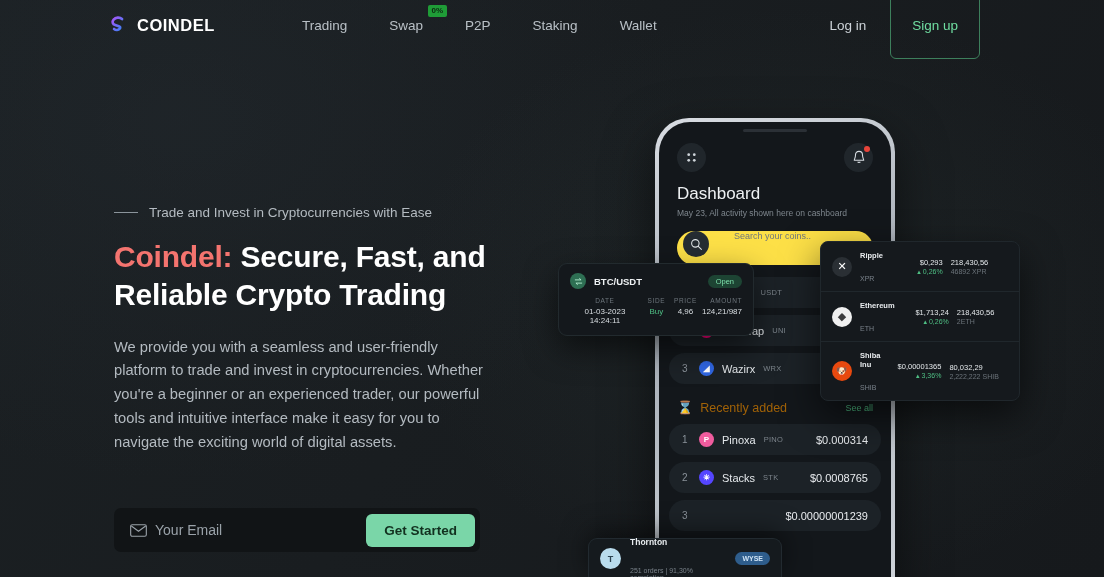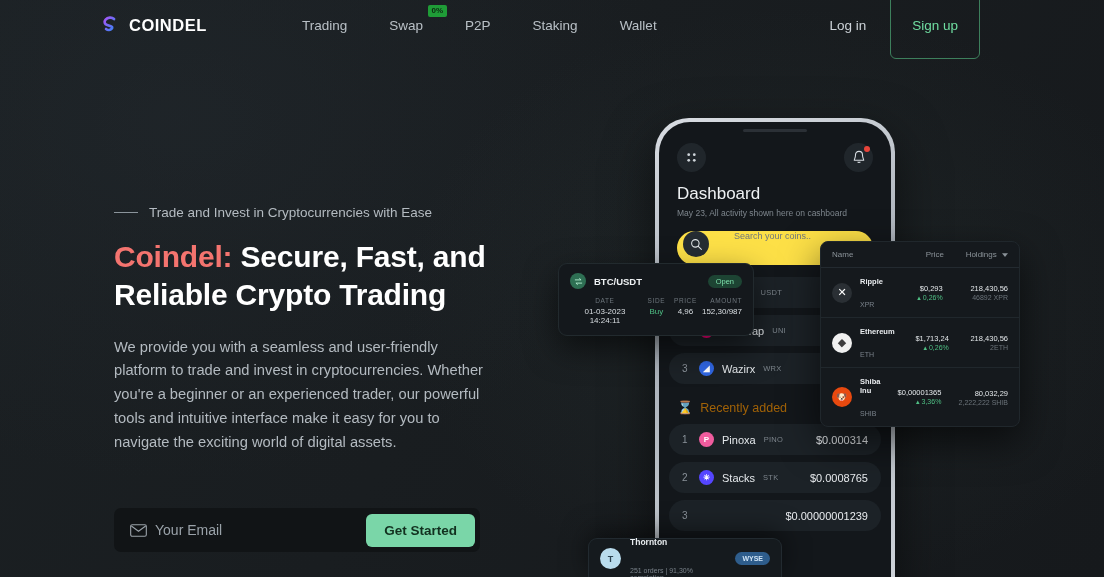--- a/index.html
+++ b/index.html
@@ -18,21 +18,21 @@
       radial-gradient(700px 500px at 180px 120px, rgba(40,48,55,0.30), rgba(0,0,0,0) 72%),
       linear-gradient(120deg, #1b2023 0%, #191d20 45%, #16191c 100%);
   }
 
   
   .nav {
     position: absolute; top: 0; left: 0;
     width: 1104px; height: 50px;
     display: flex; align-items: center;
   }
-  .brand { position: absolute; left: 98px; display: flex; align-items: center; gap: 9px; }
+  .brand { position: absolute; left: 106px; display: flex; align-items: center; gap: 9px; }
   .brand-mark { width: 22px; height: 22px; display:block; }
   .brand-name {
     font-size: 16.5px; font-weight: bold; letter-spacing: 0.5px; color: #ffffff;
   }
   .nav-links { position: absolute; left: 300px; display: flex; align-items: center; gap: 38px; }
   .nav-link {
     font-size: 13.5px; color: #b9c0c6; position: relative; cursor: pointer;
     padding: 4px 2px; white-space: nowrap;
   }
   .nav-badge {
@@ -211,21 +211,21 @@
     width: 20px; height: 20px; border-radius: 50%; flex: none;
     display: flex; align-items: center; justify-content: center;
     font-size: 11px;
   }
   .hd-names { flex: 1; display: flex; flex-direction: column; gap: 15px; }
   .hd-nm { font-size: 7.5px; font-weight: bold; color: #e9ecef; }
   .hd-sb { font-size: 7px; color: #79818a; }
   .hd-pr { width: 56px; display: flex; flex-direction: column; align-items: flex-end; gap: 1px; }
   .hd-p1 { font-size: 7.5px; color: #e3e7ea; }
   .hd-p2 { font-size: 7px; color: #4fbf84; }
-  .hd-ho { width: 62px; display: flex; flex-direction: column; align-items: flex-end; gap: 1px; }
+  .hd-ho { width: 62px; display: flex; flex-direction: column; align-items: flex-start; gap: 1px; }
   .hd-h1 { font-size: 7.5px; color: #e3e7ea; }
   .hd-h2 { font-size: 7px; color: #6b737a; }
 
   
   .thornton {
     position: absolute; left: 588px; top: 538px;
     width: 194px; height: 40px;
     border-radius: 9px 9px 0 0;
     background: #151a1e; border: 1px solid #222a30; border-bottom: none;
     display: flex; align-items: center; padding: 0 11px; gap: 9px;
@@ -416,36 +416,26 @@
       <div class="btc-col c2">
         <span class="btc-lbl">SIDE</span>
         <span class="btc-val buy">Buy</span>
       </div>
       <div class="btc-col c3">
         <span class="btc-lbl">PRICE</span>
         <span class="btc-val">4,96</span>
       </div>
       <div class="btc-col c4">
         <span class="btc-lbl">AMOUNT</span>
-        <span class="btc-val">152,30/987</span>
+        <span class="btc-val">124,21/987</span>
       </div>
     </div>
   </div>
 
   <div class="holdings">
-    <div class="hd-head">
-      <span class="hd-h name">Name</span>
-      <span class="hd-h price">Price</span>
-      <span class="hd-h hold">
-        <span>Holdings</span>
-        <svg viewBox="0 0 8 5" width="6" height="4" style="margin-left:3px">
-          <path d="M0 0 L4 5 L8 0 Z" fill="#8b9399"></path>
-        </svg>
-      </span>
-    </div>
 
     <div class="hd-row">
       <span class="hd-av" style="background:#2a2f34;color:#ffffff">✕</span>
       <span class="hd-names">
         <span class="hd-nm">Ripple</span>
         <span class="hd-sb">XPR</span>
       </span>
       <span class="hd-pr">
         <span class="hd-p1">$0,293</span>
         <span class="hd-p2">▴ <span>0,26%</span></span>

